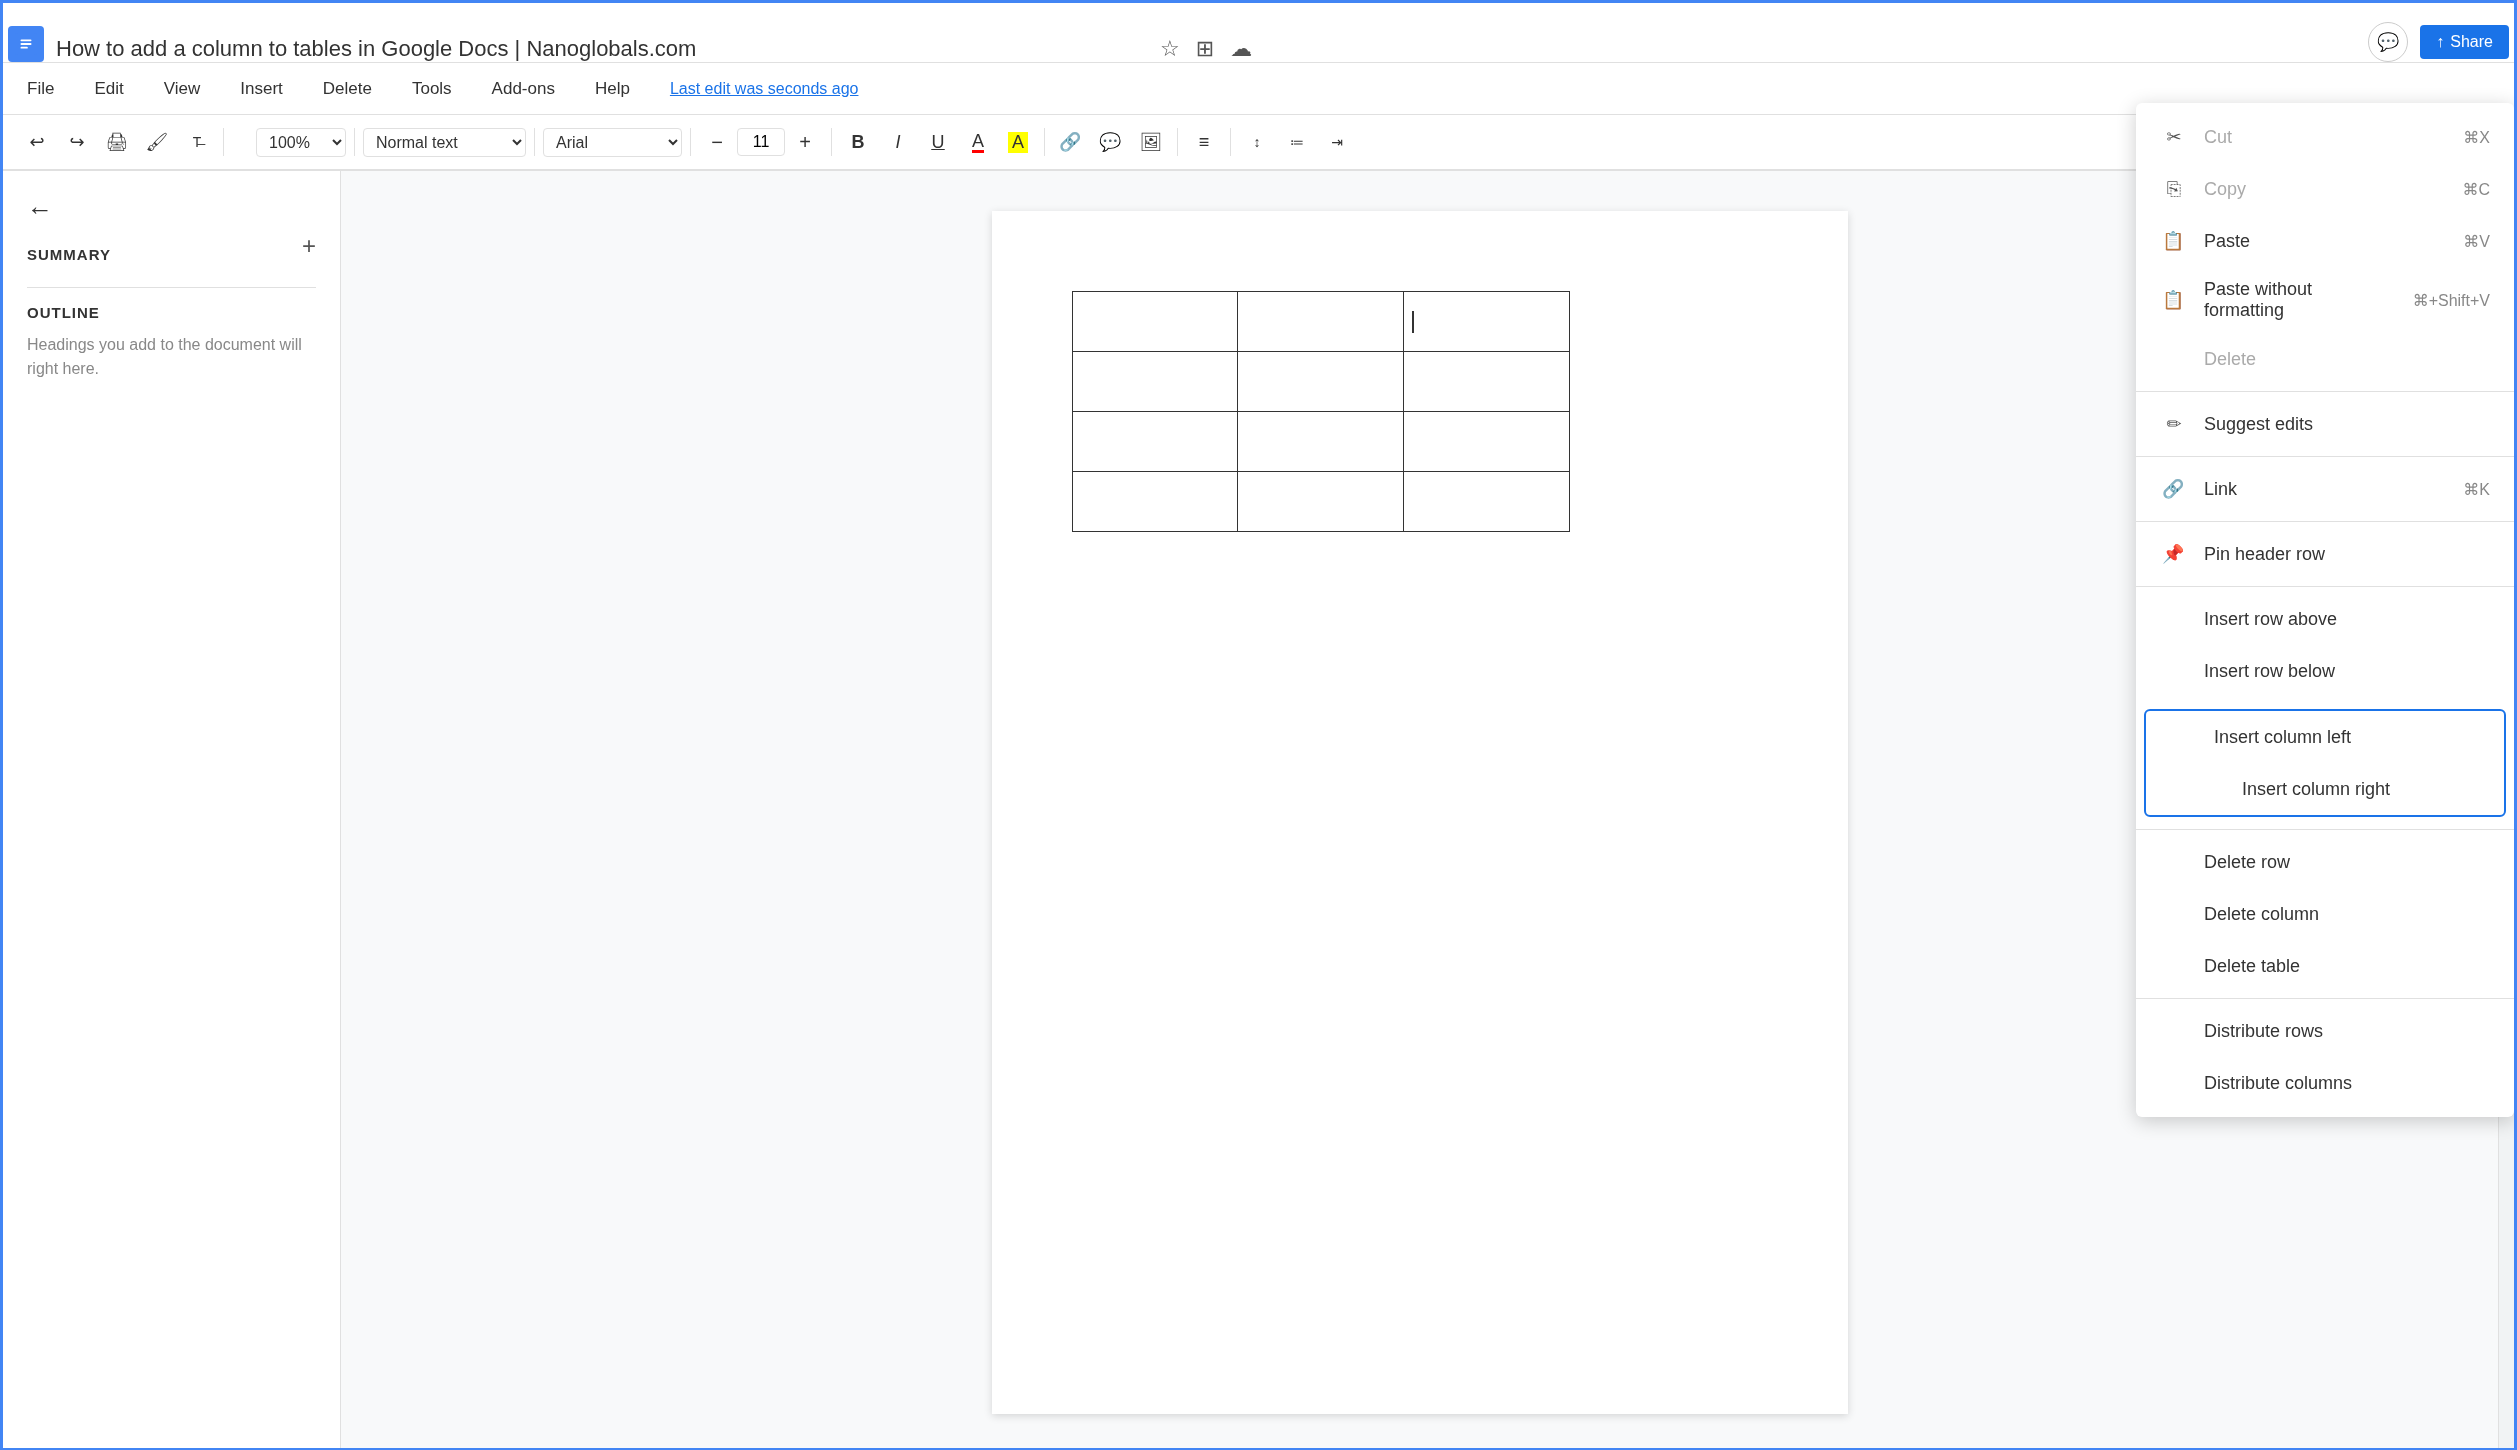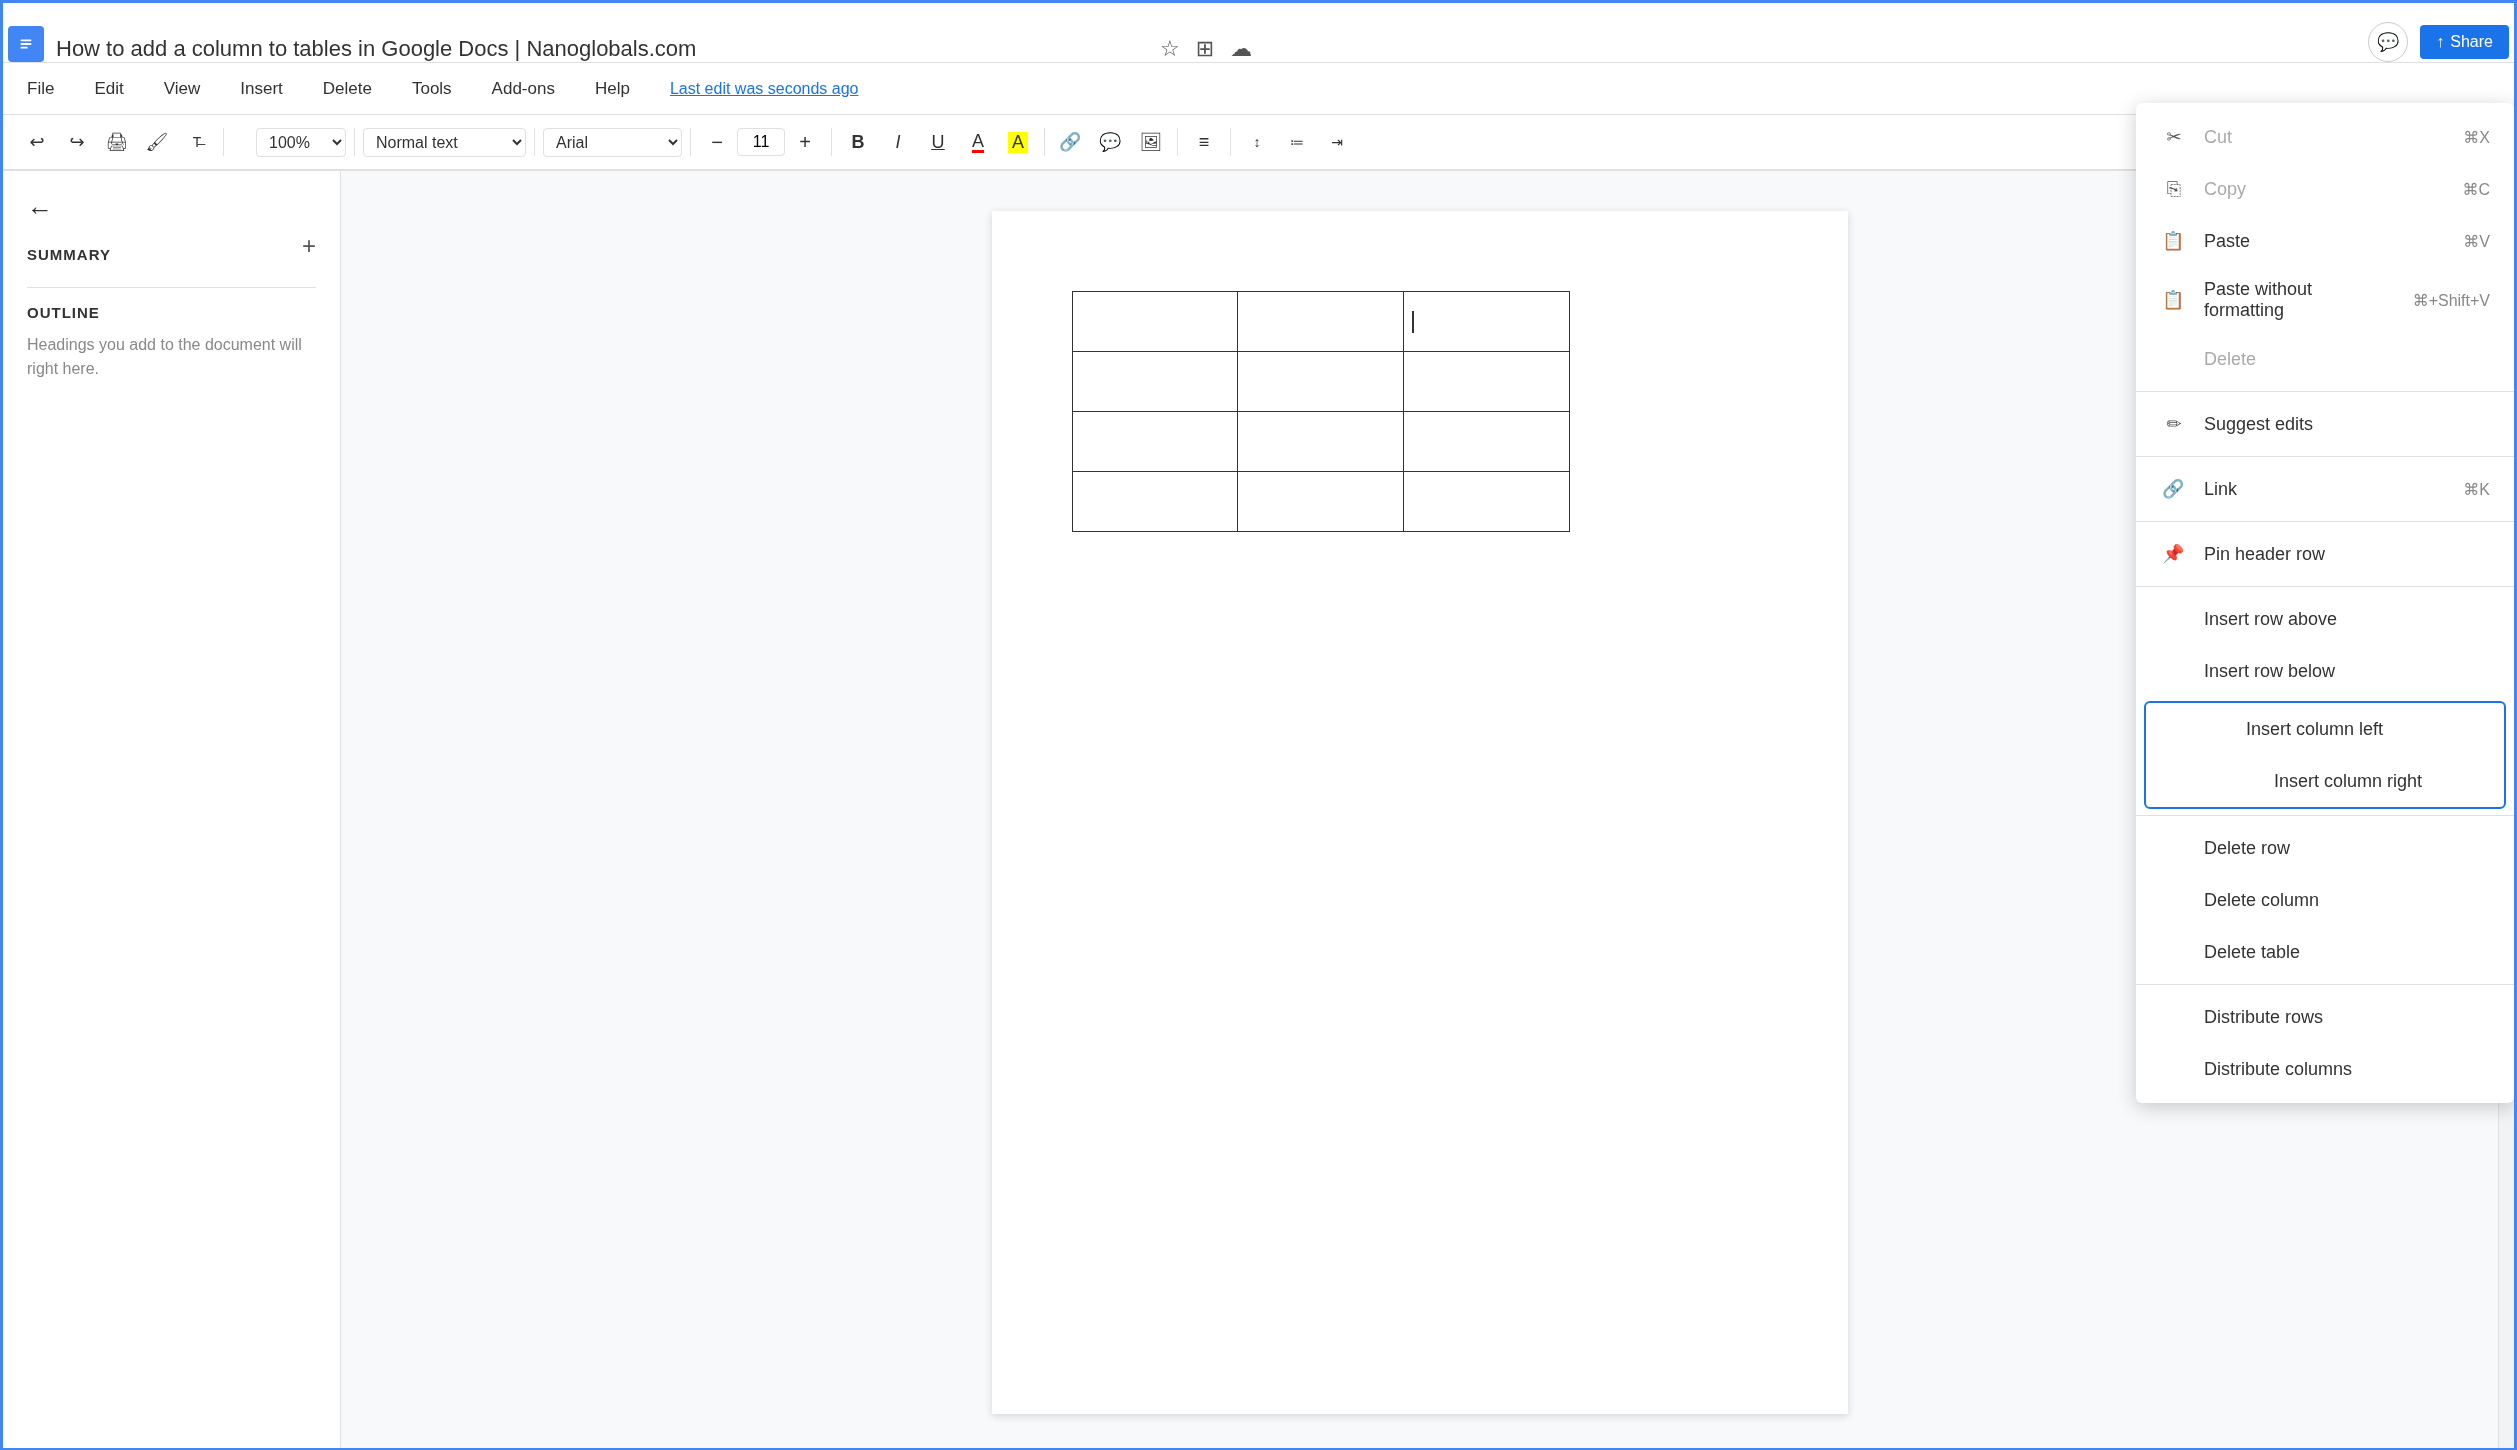--- a/index.html
+++ b/index.html
@@ -456,21 +456,21 @@
     <div class="ctx-item">
       <span class="ctx-icon"></span>
       <span>Insert row above</span>
     </div>
 
     <div class="ctx-item">
       <span class="ctx-icon"></span>
       <span>Insert row below</span>
     </div>
 
-    <div style="border: 2.5px solid #1a73e8; border-radius: 6px; margin: 4px 8px; padding-left: 32px;">
+    <div style="border: 2.5px solid #1a73e8; border-radius: 6px; margin: 12px 8px;">
       <div class="ctx-item" style="border-radius: 4px 4px 0 0;">
         <span class="ctx-icon"></span>
         <span>Insert column left</span>
       </div>
       <div class="ctx-item" style="border-radius: 0 0 4px 4px; gap: 44px;">
         <span class="ctx-icon"></span>
         <span>Insert column right</span>
       </div>
     </div>
 

